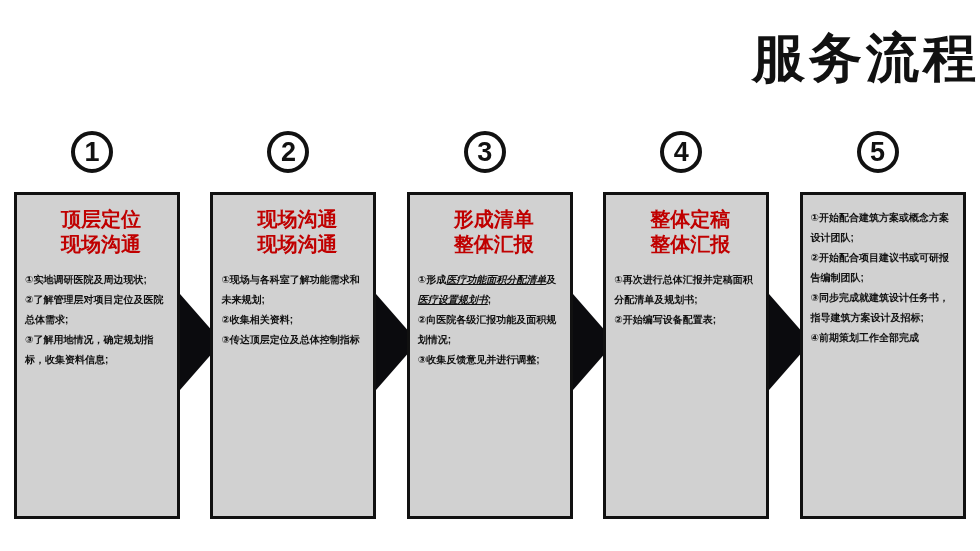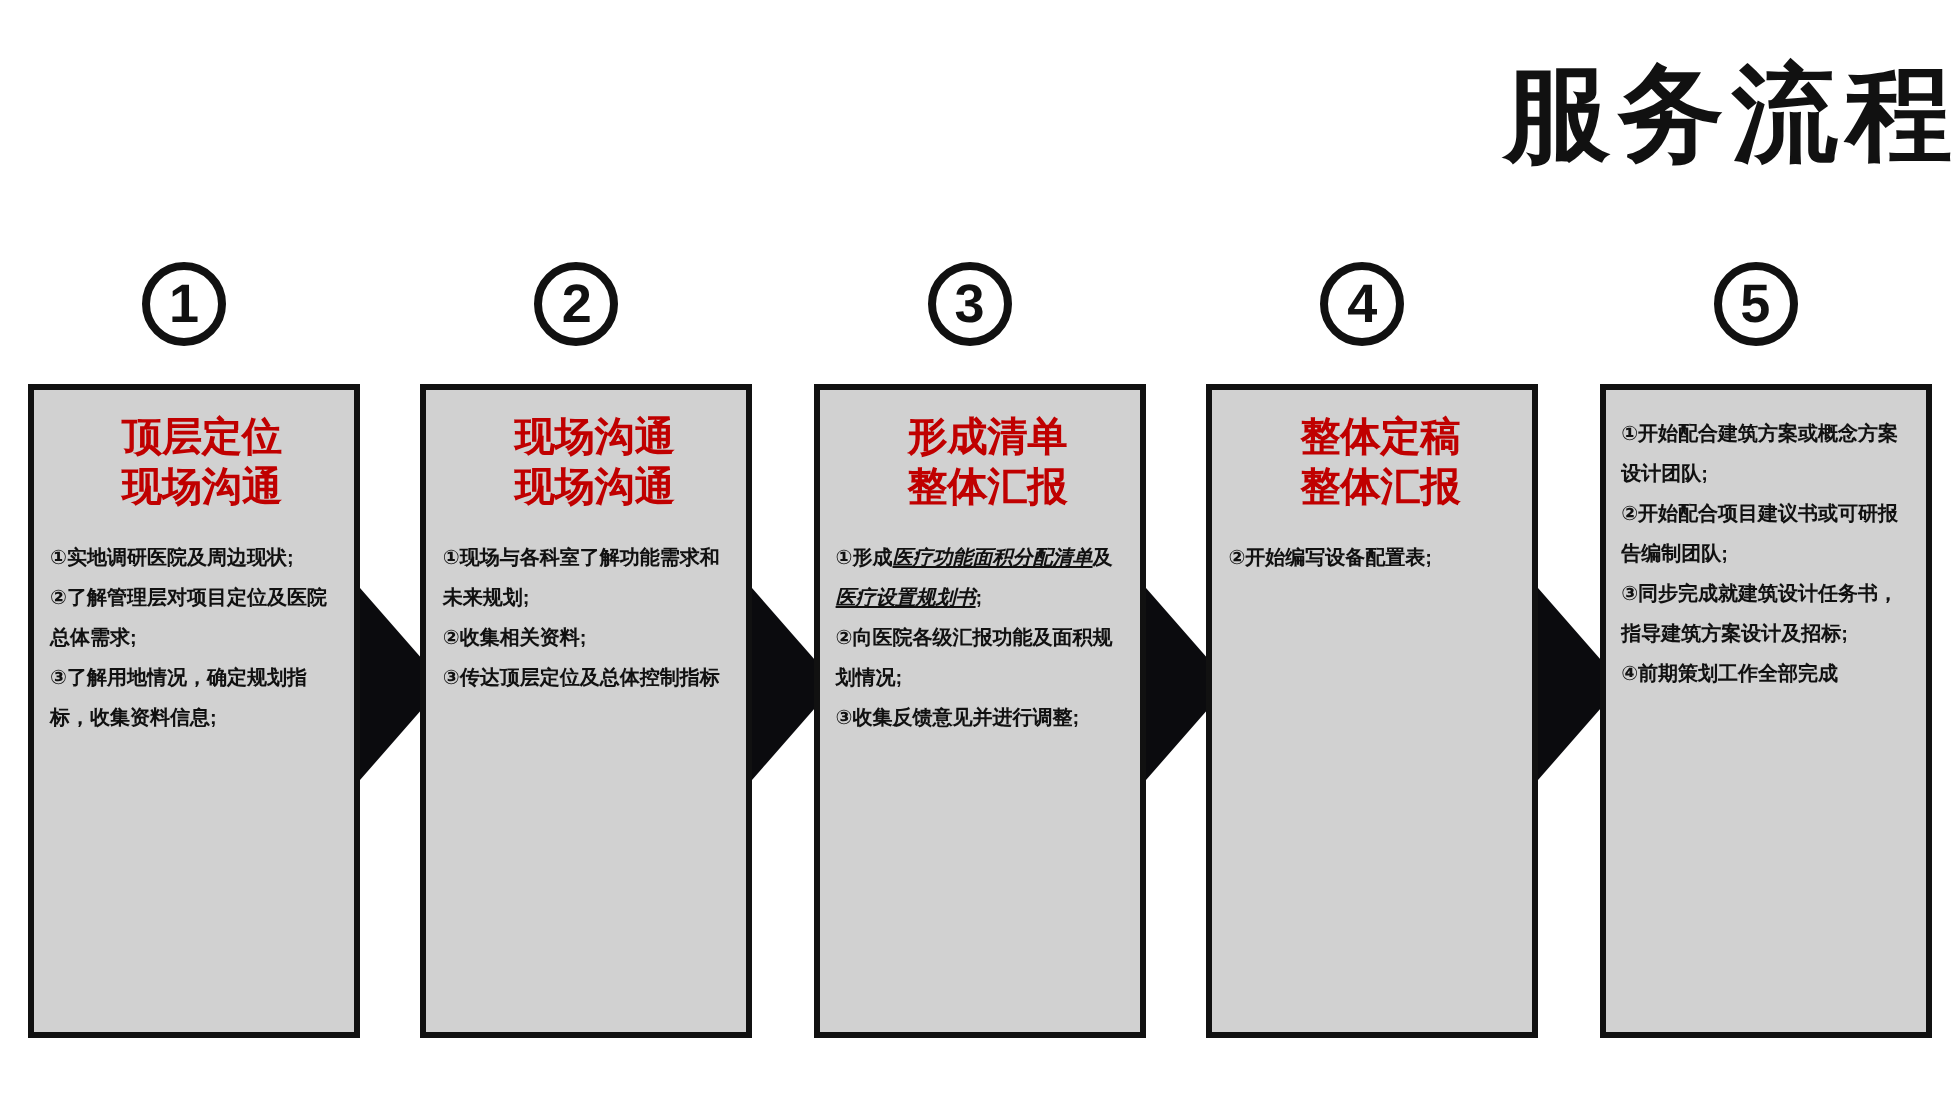--- a/index.html
+++ b/index.html
@@ -142,20 +142,21 @@
       <div class="step" style="left: 603.2px;">
     <div class="badge">
       <span>4</span>
     </div>
     <div class="box">
       <div class="step-title">
             <div>整体定稿</div>
             <div>整体汇报</div>
           </div>
       <div class="step-body">
+            <div class="body-item"><span>①再次进行总体汇报并定稿面积分配清单及规划书;</span></div>
             <div class="body-item"><span>②开始编写设备配置表;</span></div>
           </div>
     </div>
   </div>
       <div class="arrow" style="left: 769.2px;"></div>
       <div class="step" style="left: 799.6px;">
     <div class="badge">
       <span>5</span>
     </div>
     <div class="box">

